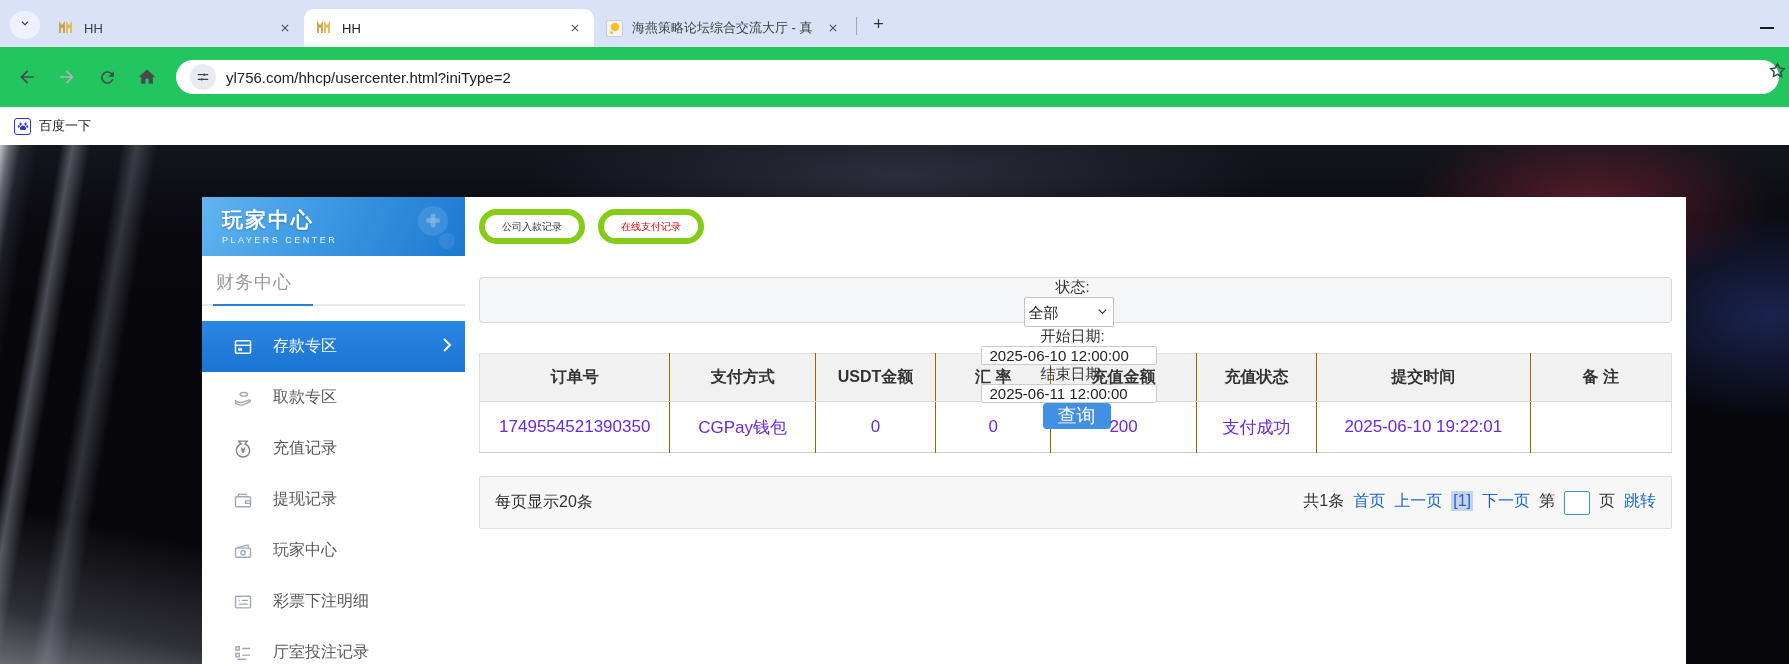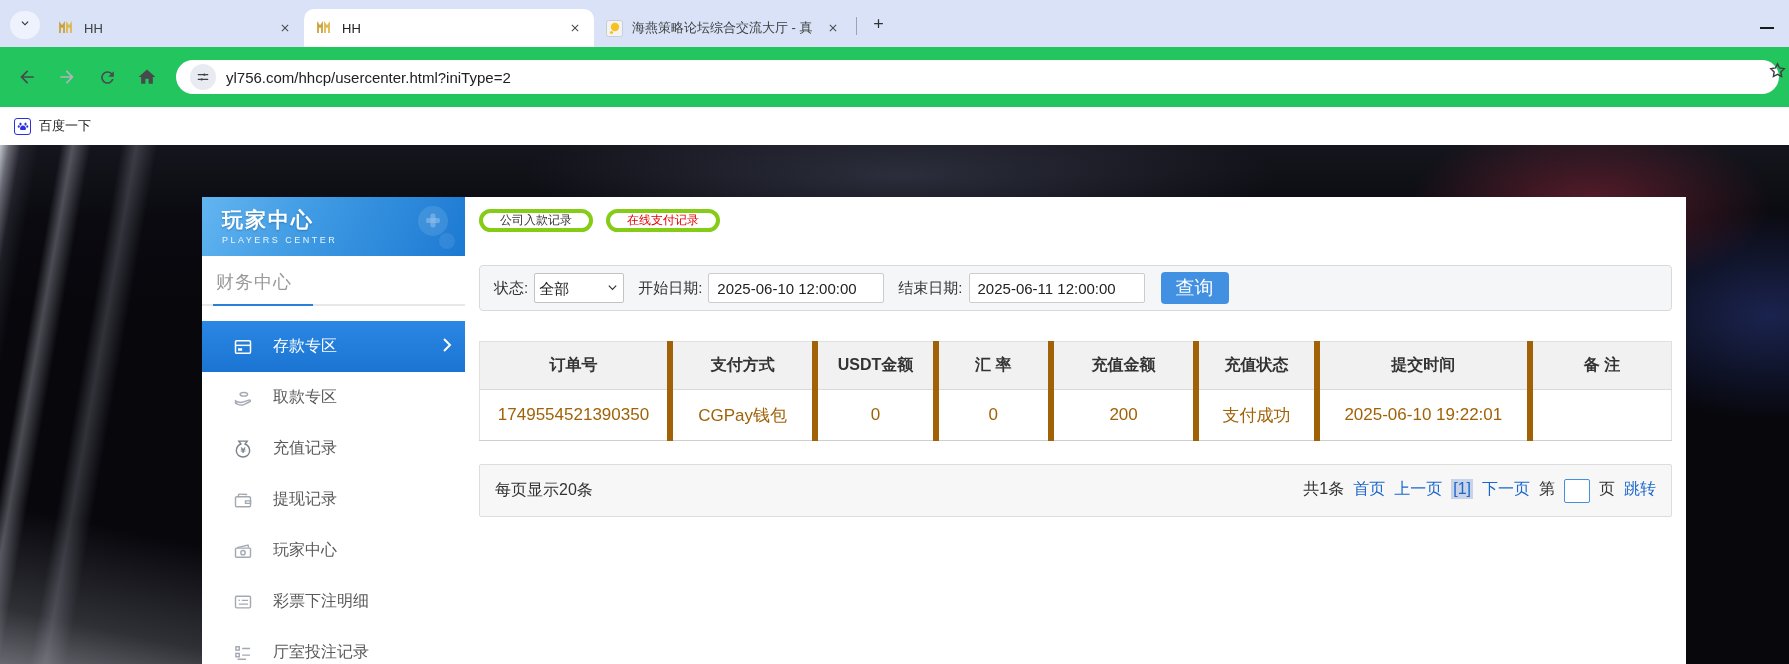--- a/index.html
+++ b/index.html
@@ -74,44 +74,44 @@
   .sb-menu { margin-top:15px; }
   .sb-item { height:51px; display:flex; align-items:center; padding:0 14px 0 31px;
     font-size:16px; color:#5a5a5a; position:relative; }
   .sb-item .sb-icon { width:20px; height:20px; margin-right:20px; flex:0 0 auto; }
   .sb-item.active { background:linear-gradient(180deg,#2b87e4,#1b74d2); color:#ffffff; }
   .sb-item.active .chev { position:absolute; right:13px; top:16px; }
 
   
   .content { flex:1; padding:12px 14px 0 14px; background:#ffffff; }
   .pill-row { display:flex; gap:13px; }
-  .pill { height:23px; border:4px solid #84cc16; border-radius:18px; background:#ffffff;
-    display:flex; align-items:center; padding:0 17px; font-size:12px; color:#333333; }
+  .pill { height:35px; border:6px solid #84cc16; border-radius:18px; background:#ffffff;
+    display:flex; align-items:center; padding:0 17px; font-size:10px; color:#333333; }
   .pill.red { color:#e60000; }
 
   .filter-bar { margin-top:33px; height:46px; background:#f5f6f8; border:1px solid #d9d9d9;
-    border-radius:4px; display:flex; align-items:center; padding:0 14px; }
+    border-radius:4px; display:flex; align-items:center; padding:0 14px;flex-direction:column; }
   .f-label { font-size:15px; color:#333333; margin-right:6px; white-space:nowrap; }
   .select-wrap { position:relative; margin-right:14px;border-radius:13px; }
   .status-select { width:90px; height:30px; border:1px solid #c3c3c3; border-radius:2px;
     background:#ffffff; font-size:15px; color:#222; padding:0 4px; appearance:none;
     font-family:"Liberation Sans","DejaVu Sans",sans-serif; }
   .select-wrap svg { position:absolute; right:6px; top:9px; pointer-events:none; }
   .date-input { width:176px; height:30px; border:1px solid #cccccc; border-radius:2px;
     background:#ffffff; font-size:15px; color:#222; padding:0 8px; margin-right:14px;
     font-family:"Liberation Sans","DejaVu Sans",sans-serif; }
   .search-btn { height:32px; padding:0 15px; background:#4190e2; color:#ffffff; font-size:19px;
     border:none; border-radius:4px; margin-left:2px; font-family:"Liberation Sans","DejaVu Sans",sans-serif; }
 
   table.records { margin-top:30px; width:100%; border-collapse:collapse; table-layout:fixed;
     border:1px solid #e0e0e0; border-bottom:1px solid #cfcfcf; }
   table.records th { height:48px; background:#f1f1f1; font-size:16px; font-weight:bold;
     color:#333333; text-align:center; border-bottom:1px solid #dadada; }
-  table.records td { height:51px; font-size:17px; color:#a16207; text-align:center; background:#ffffff; }
-  table.records th + th, table.records td + td { border-left:6px solid #a16207; }
+  table.records td { height:51px; font-size:17px; color:#6d28d9; text-align:center; background:#ffffff; }
+  table.records th + th, table.records td + td { border-left:1px solid #a16207; }
 
   .pager { margin-top:23px; height:53px; background:#f7f7f7; border:1px solid #dddddd;
     border-radius:2px; display:flex; align-items:center; justify-content:space-between; padding:0 15px; }
   .pager-left { font-size:16px; color:#333333; }
   .pager-right { display:flex; align-items:flex-start; gap:9px; font-size:16px; }
   .pg-text { color:#333333; }
   .pg-link { color:#1a66cc; cursor:pointer; }
   .pg-current { color:#1a66cc; background:#c8d3e8; padding:1px 2px; }
   .jump-input { width:26px; height:24px; border:1px solid #4190e2; border-radius:2px; background:#fff; }
 </style>

